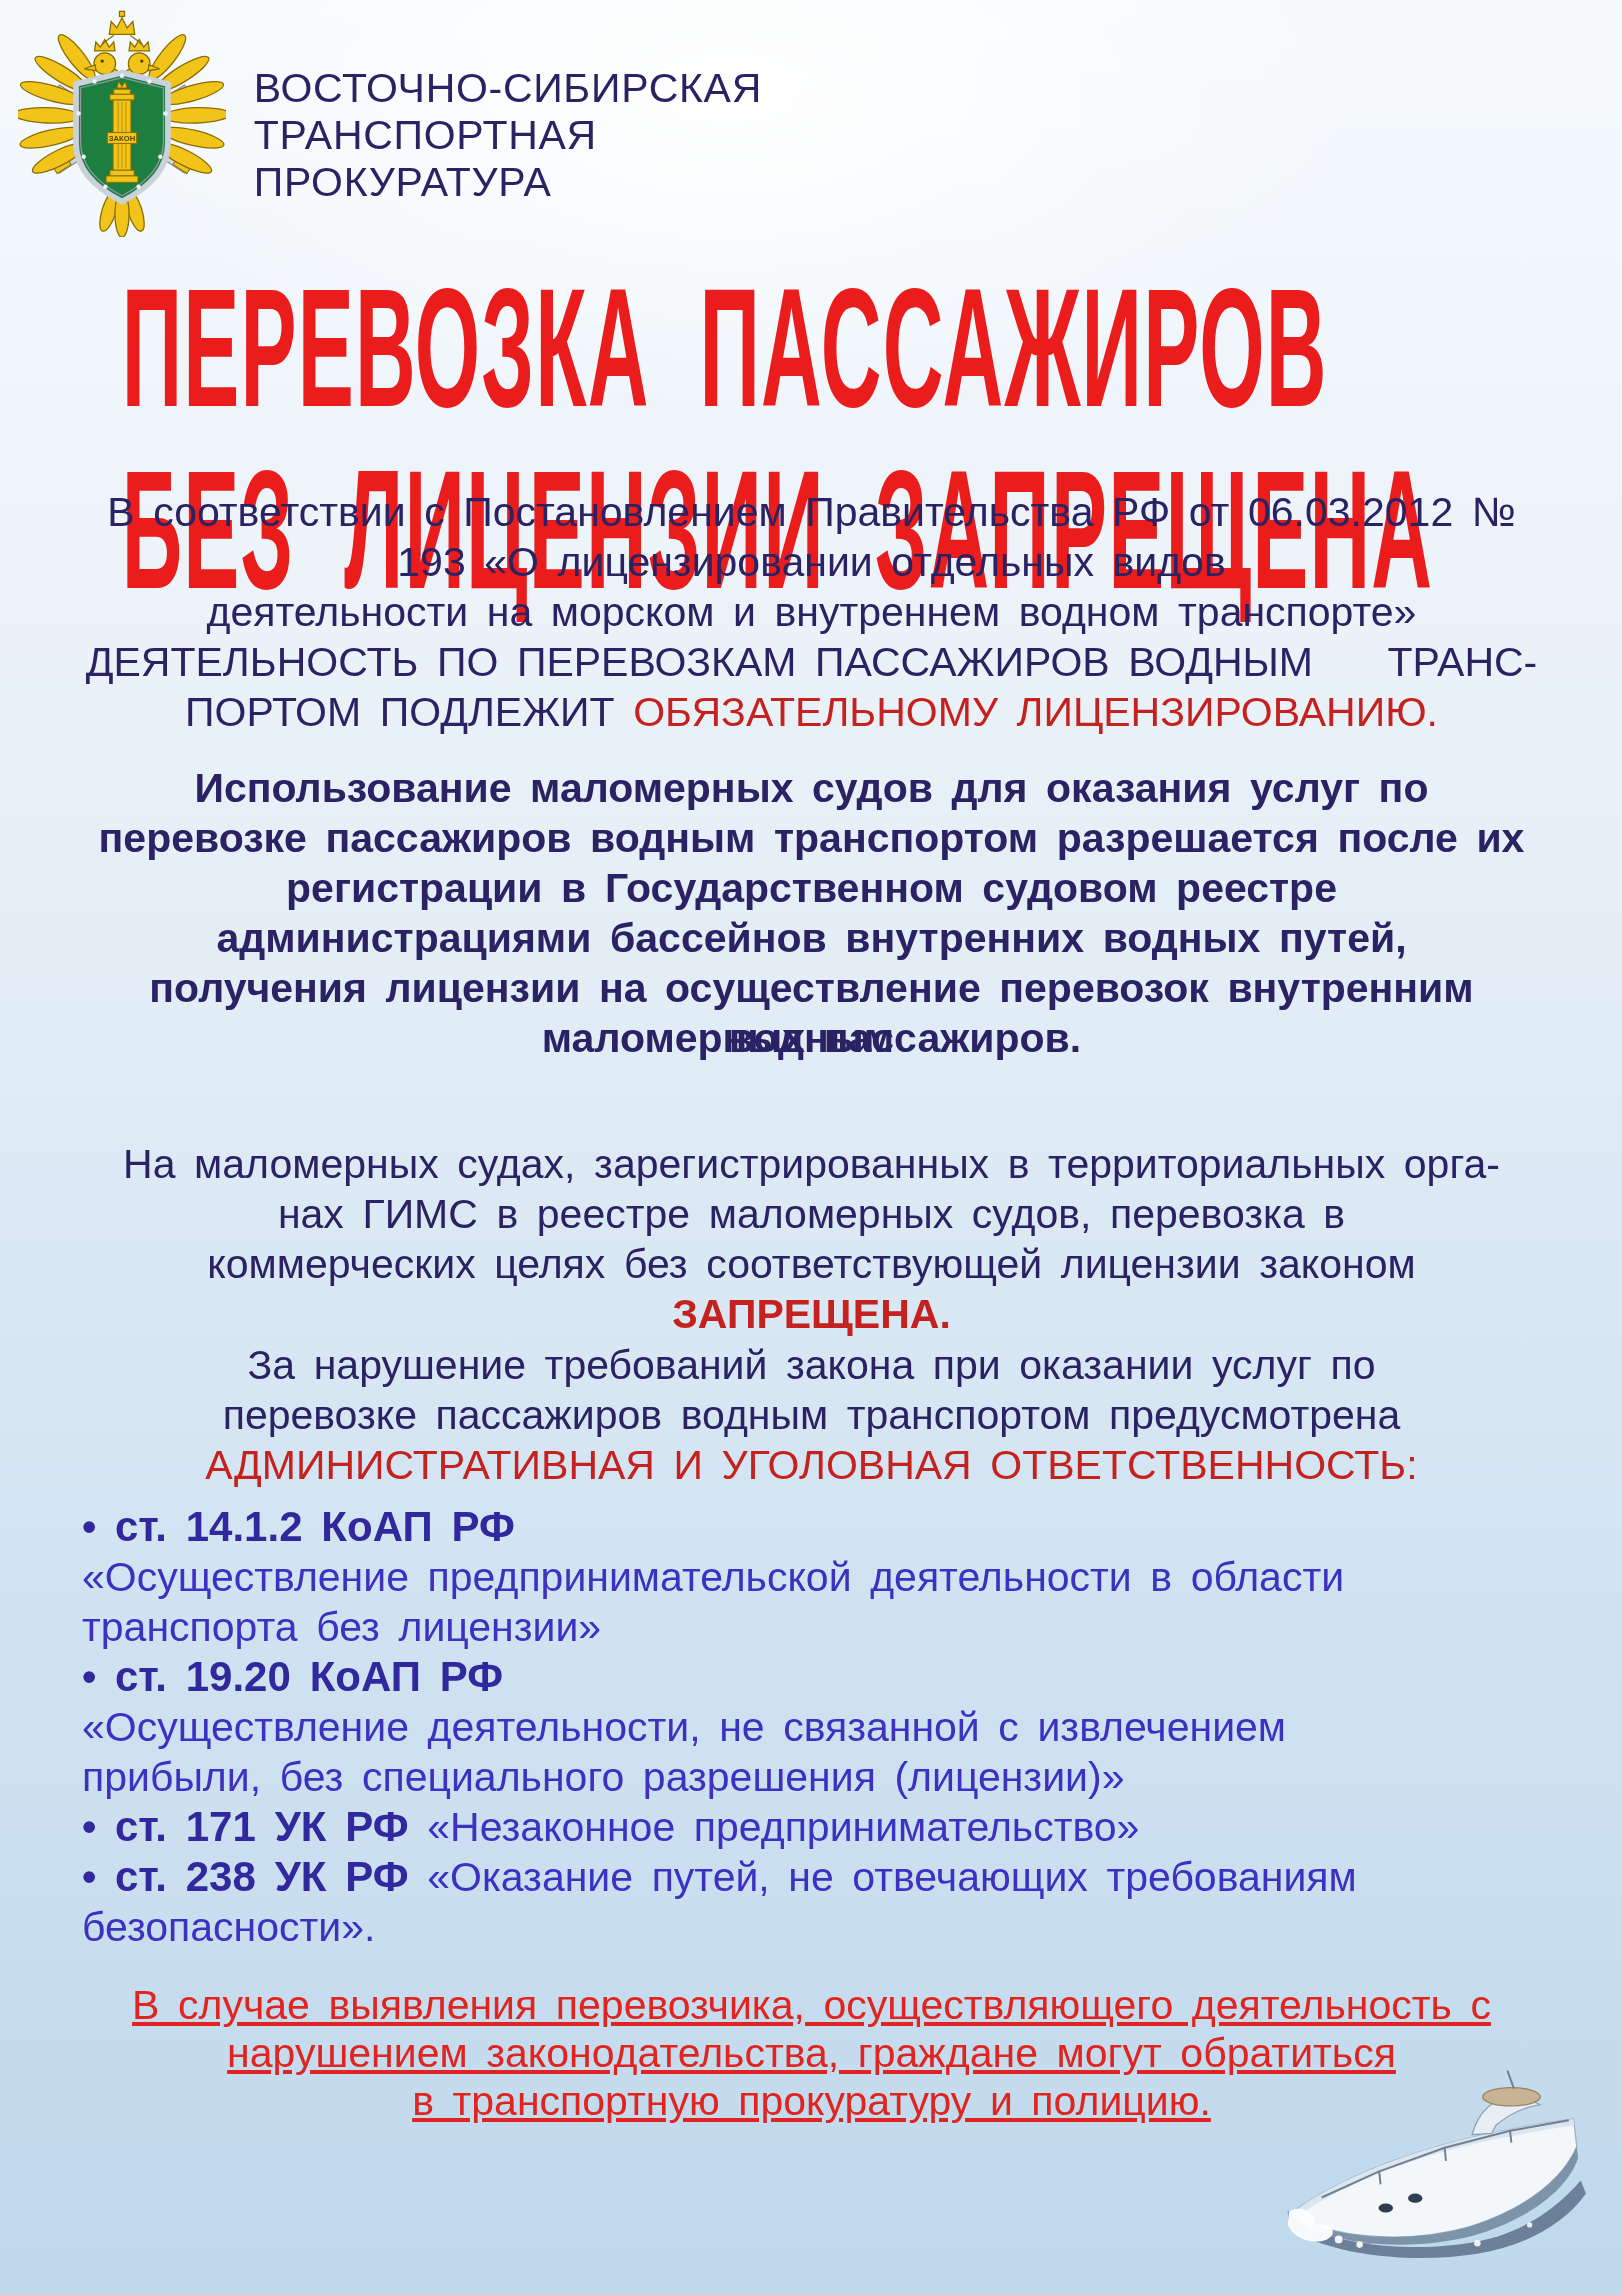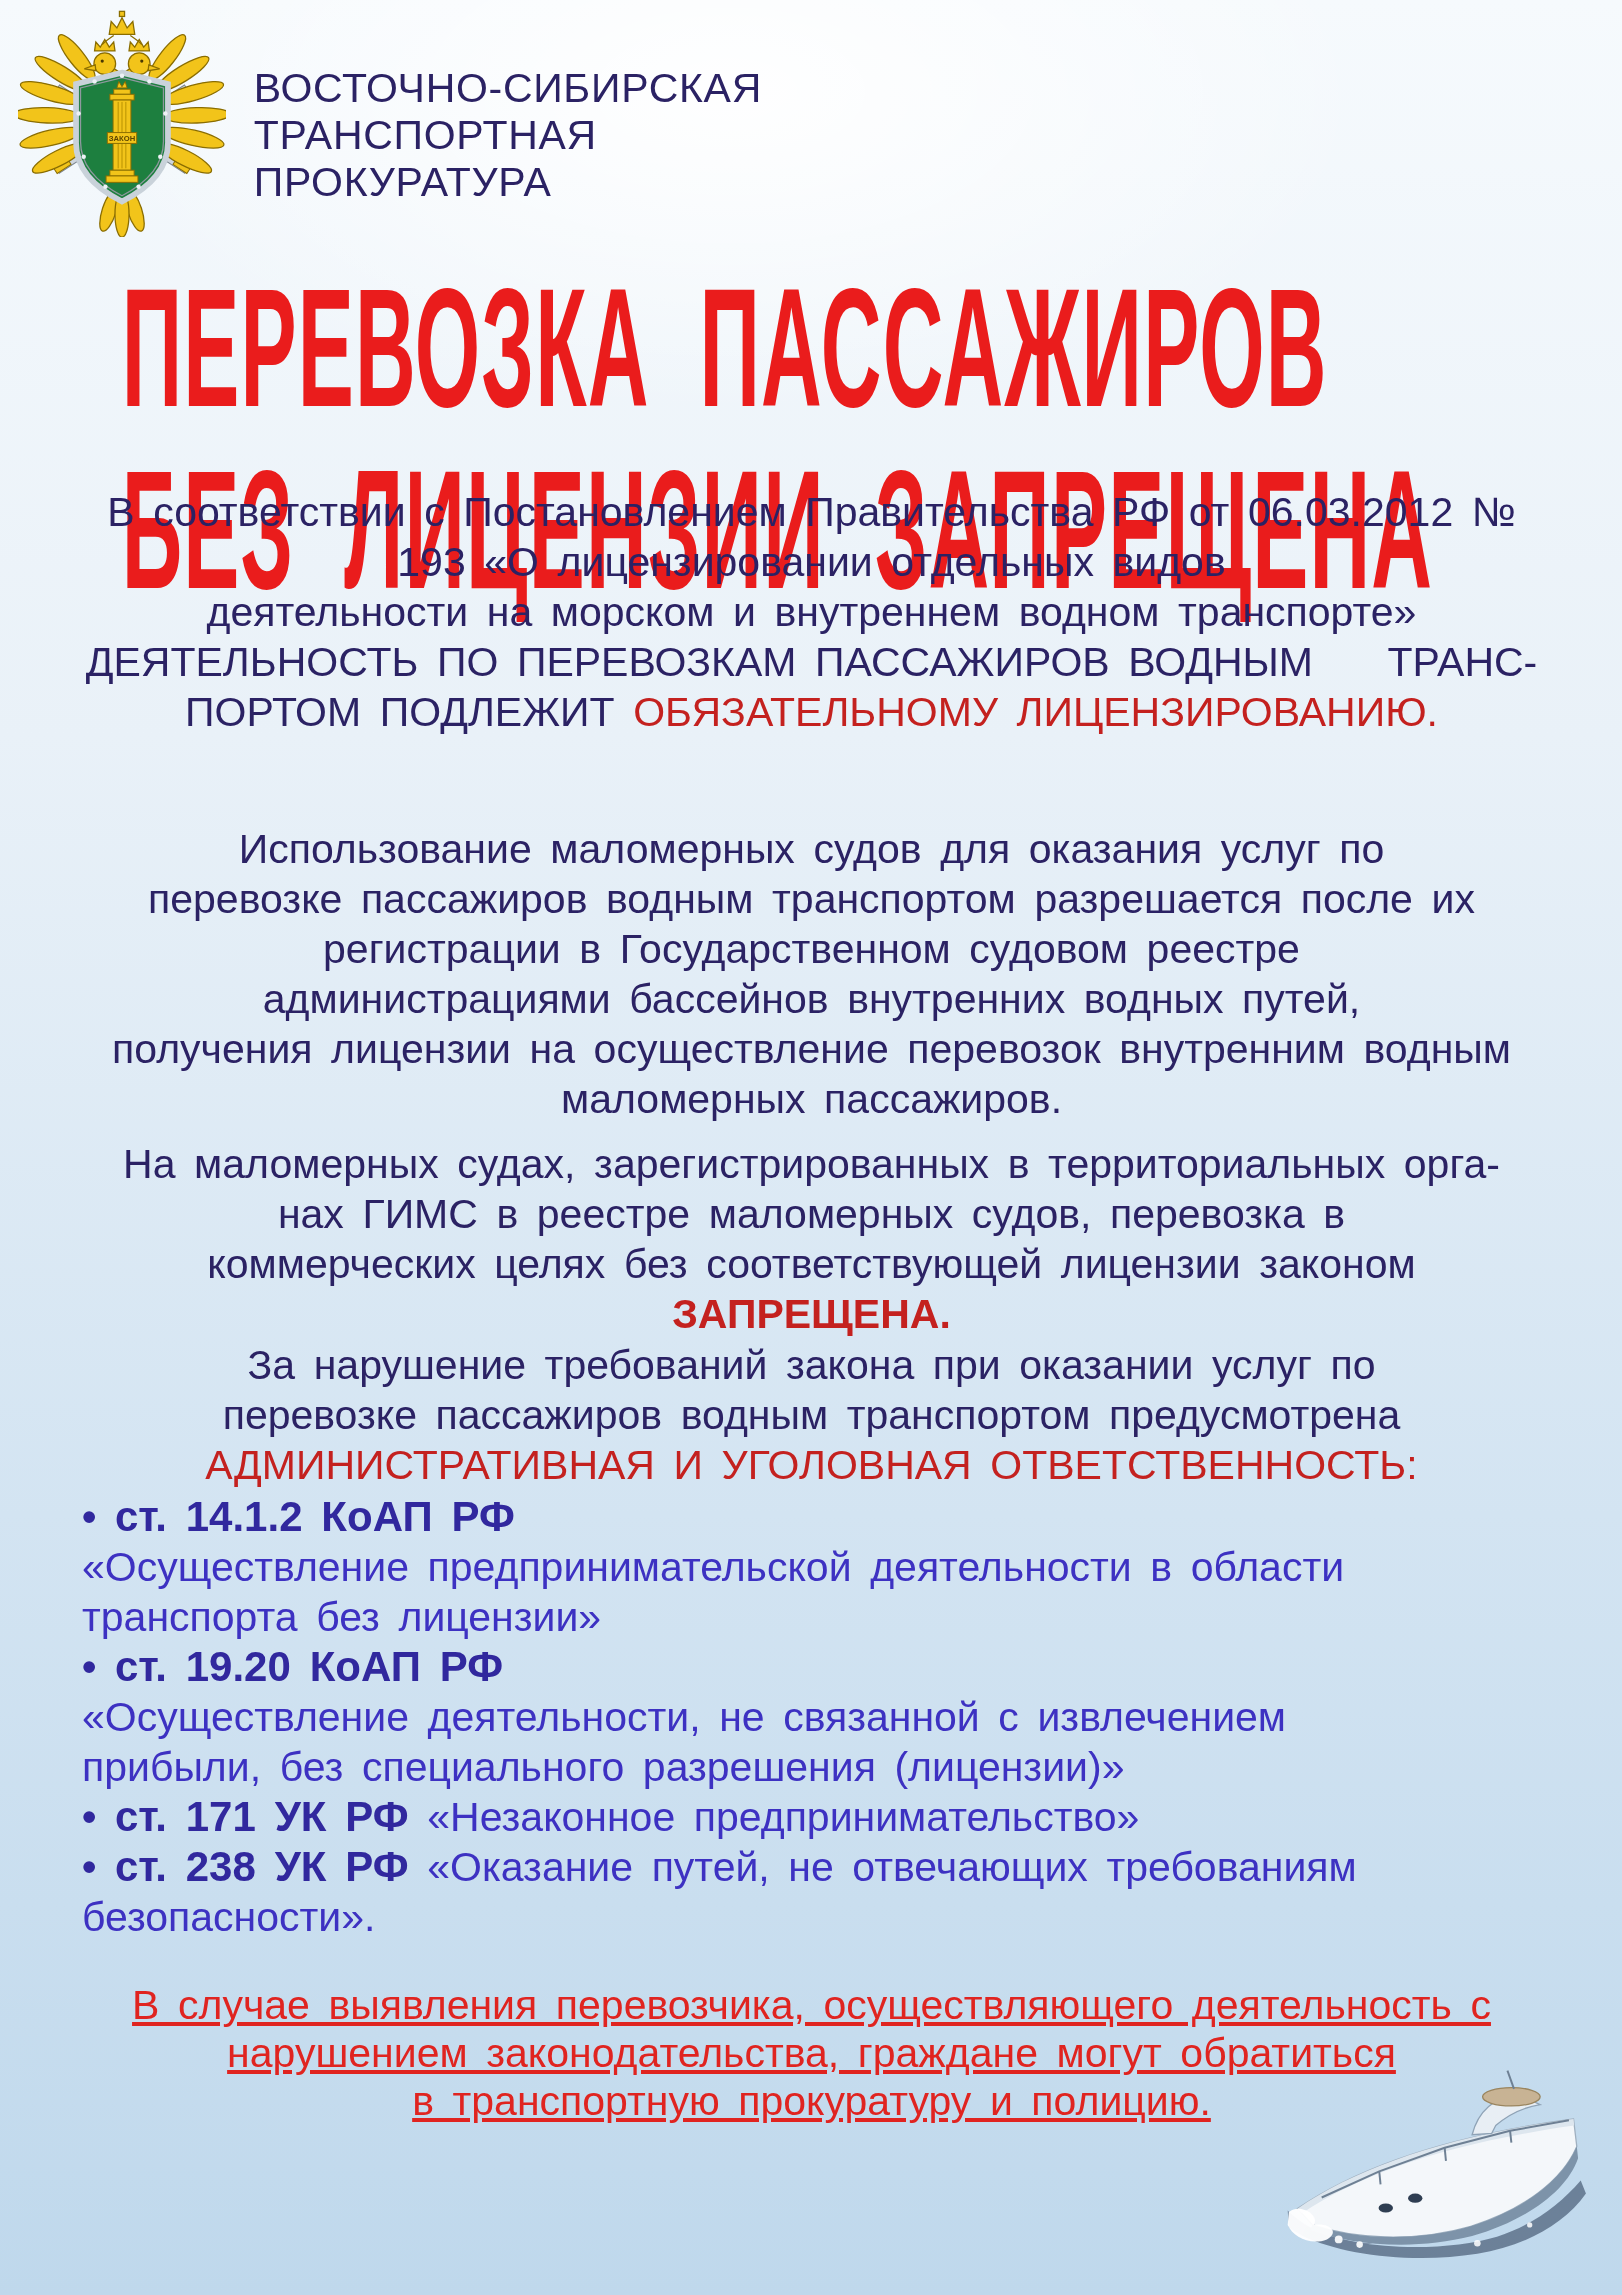--- a/index.html
+++ b/index.html
@@ -21,28 +21,28 @@
   .title-line{
     height:182px;line-height:182px;
     font-size:99px;font-weight:bold;letter-spacing:1.3px;word-spacing:30px;
     transform:scale(0.85,1.70);transform-origin:50% 50%;
     white-space:nowrap;
   }
   
   .para{position:absolute;left:65px;right:65px;text-align:center;color:#2b2264;font-size:41px;word-spacing:7.2px;}
   .para div{height:50px;line-height:50px;}
   .p-intro{top:487px;}
-  .p-usage{top:824px;}
+  .p-usage{top:763px;font-weight:bold;}
   .p-prohibition{top:1139px;}
   .p-liability{top:1340px;}
   .red-strong{color:#c4211f;font-weight:bold;}
   .red-plain{color:#c4211f;}
   
   .articles{position:absolute;left:82px;right:59px;top:1494px;color:#3d31c2;font-size:41px;word-spacing:7.2px;text-align:left;}
-  .articles div{height:50px;line-height:46px;}
+  .articles div{height:50px;line-height:66px;}
   .art-ref{color:#31289e;font-weight:bold;font-size:42px;}
   .art-dot{color:#31289e;font-weight:bold;}
   .art-quote{color:#3d31c2;}
   
   .footer{position:absolute;left:85px;right:85px;top:1981px;text-align:center;color:#e02420;font-size:41px;word-spacing:7.2px;}
   .footer div{height:48px;line-height:48px;text-decoration:underline;}
   
   .boat{position:absolute;left:1281px;top:2068px;width:309px;height:191px;}
 </style>
 </head>

